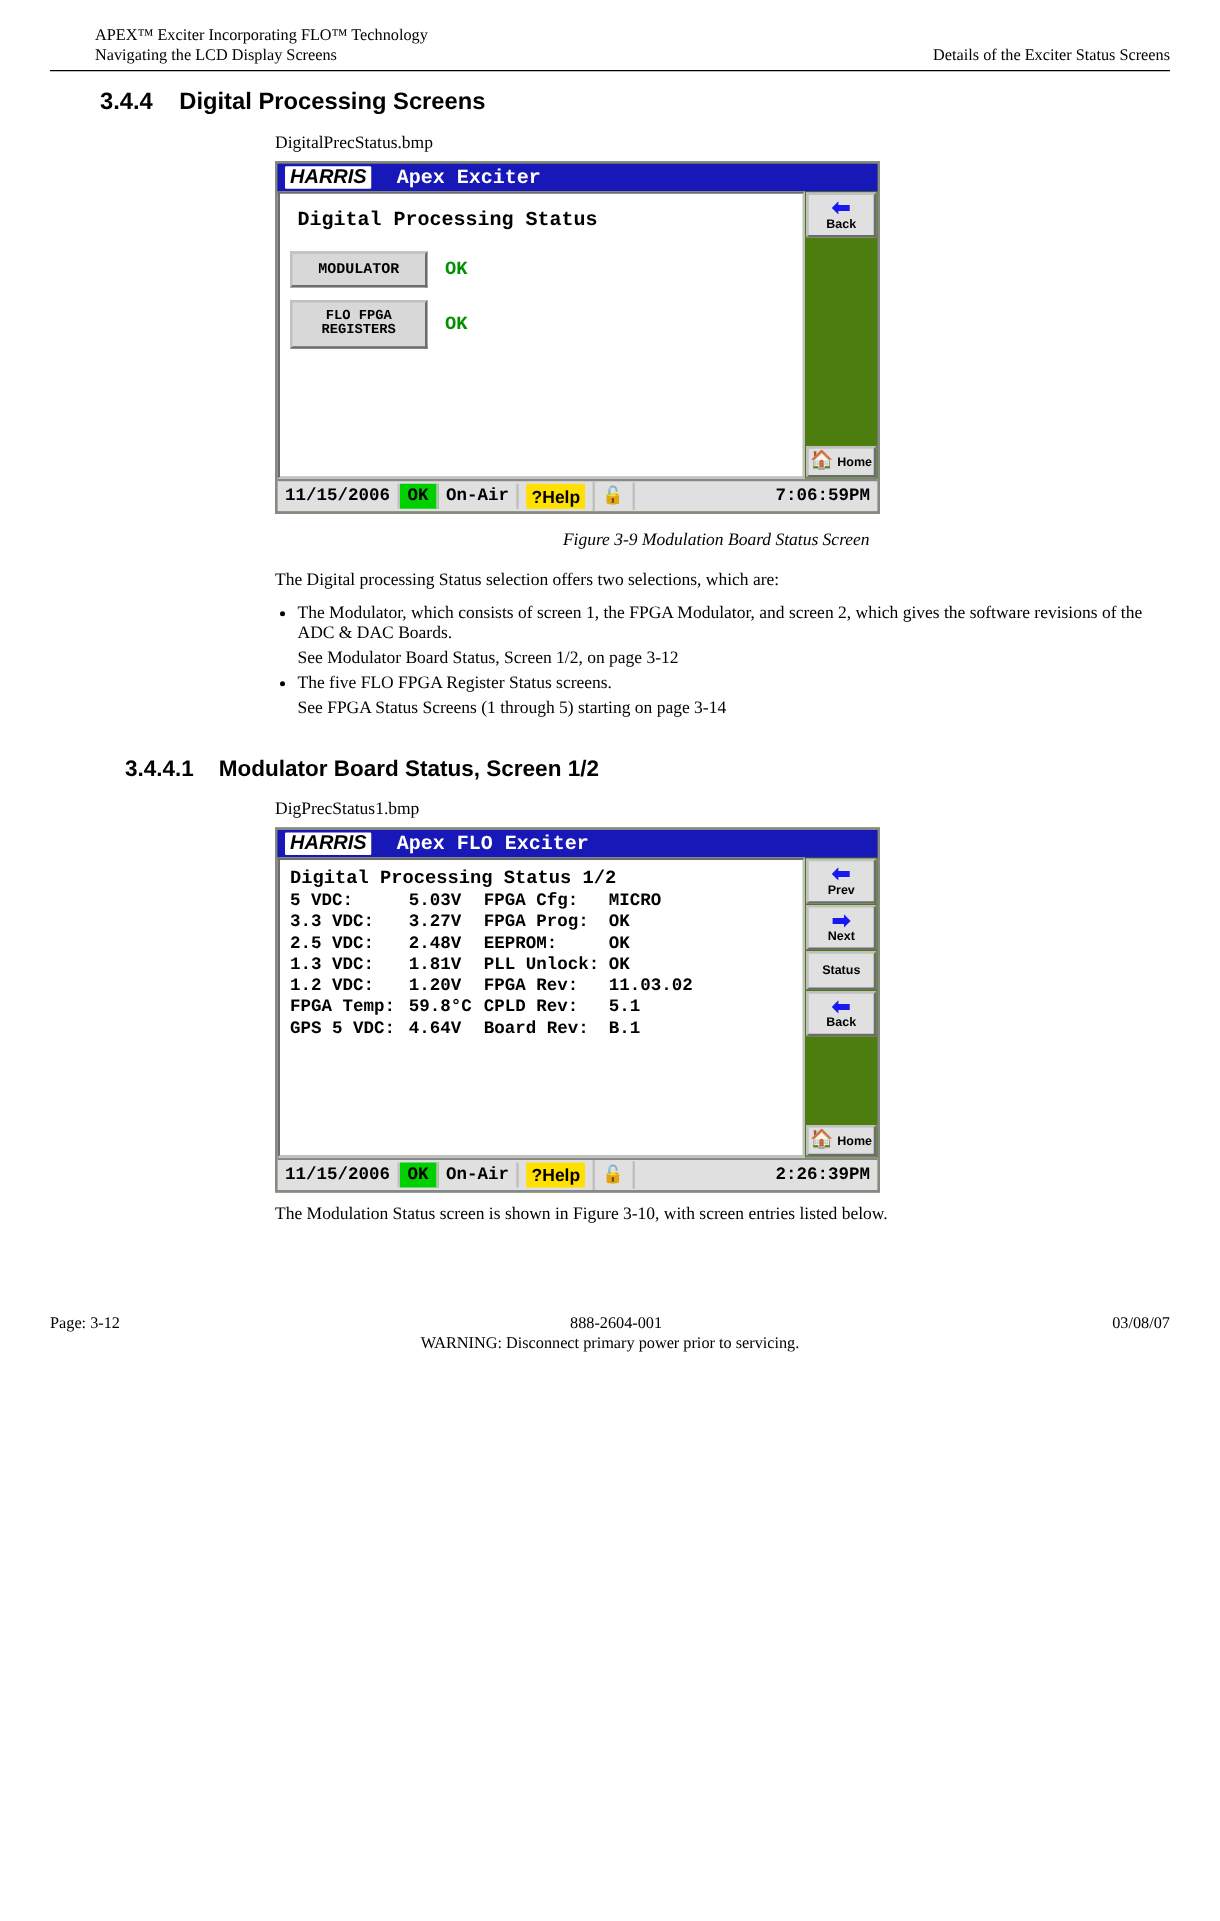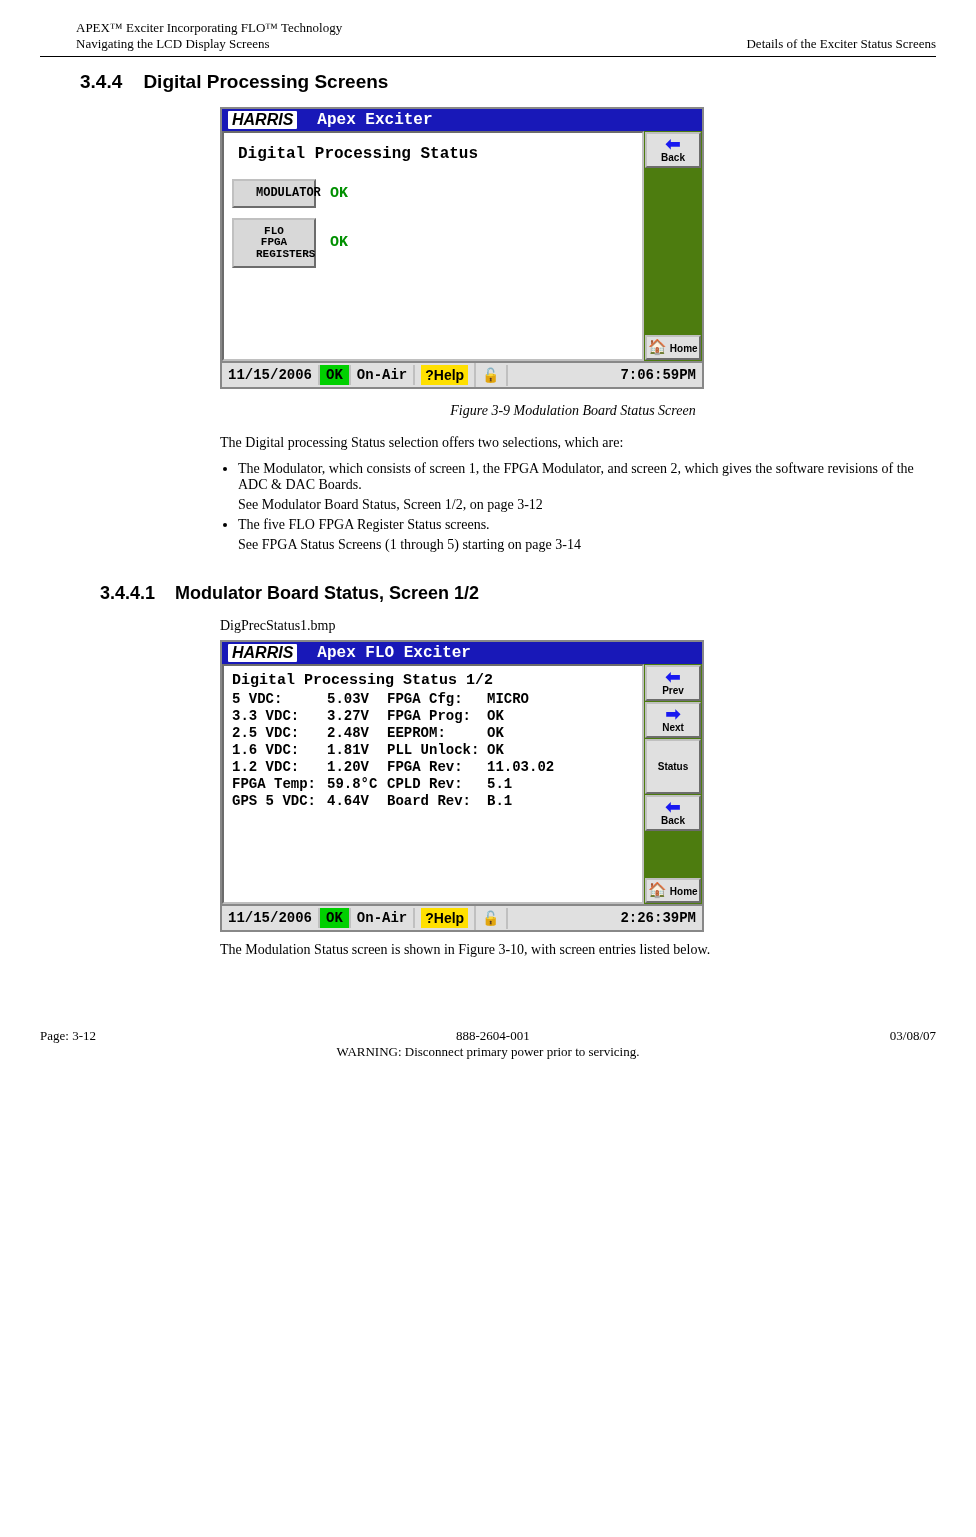--- a/index.html
+++ b/index.html
@@ -169,22 +169,22 @@
   .lcd1-row {
     display: flex;
     align-items: center;
     margin-bottom: 10px;
   }
   .lcd1-btn {
     border: 2px outset #c0c0c0;
     background: #d8d8d8;
     font-weight: bold;
     font-size: 12px;
-    padding: 6px 22px;
-    width: 84px;
+    padding: 6px 10px;
+    width: 110px;
     text-align: center;
     box-sizing: border-box;
     line-height: 1.05;
   }
   .lcd1-val {
     margin-left: 14px;
     color: #009000;
     font-weight: bold;
     font-size: 15px;
   }
@@ -234,20 +234,21 @@
   <div>Details of the Exciter Status Screens</div>
 </div>
 <div class="hr"></div>
 
 <div class="section-heading">
   <span>3.4.4</span>&nbsp;&nbsp;&nbsp;
   <span>Digital Processing Screens</span>
 </div>
 
 <div class="body-indent">
+  <div class="filename">DigitalPrecStatus.bmp</div>
 
   <div class="lcd">
     <div class="lcd-titlebar">
       <span class="logo">HARRIS</span>
       <span>Apex Exciter</span>
     </div>
     <div class="lcd-body">
       <div class="lcd-main">
         <div class="lcd1-heading">Digital Processing Status</div>
         <div class="lcd1-row">
@@ -323,21 +324,21 @@
             <div>FPGA Cfg:</div>
             <div>MICRO</div>
           <div>3.3 VDC:</div>
             <div>3.27V</div>
             <div>FPGA Prog:</div>
             <div>OK</div>
           <div>2.5 VDC:</div>
             <div>2.48V</div>
             <div>EEPROM:</div>
             <div>OK</div>
-          <div>1.6 VDC:</div>
+          <div>1.3 VDC:</div>
             <div>1.81V</div>
             <div>PLL Unlock:</div>
             <div>OK</div>
           <div>1.2 VDC:</div>
             <div>1.20V</div>
             <div>FPGA Rev:</div>
             <div>11.03.02</div>
           <div>FPGA Temp:</div>
             <div>59.8°C</div>
             <div>CPLD Rev:</div>
@@ -351,21 +352,21 @@
       <div class="lcd-sidebar">
         <div>
           <div class="side-btn">
             <span class="arrow blue">⬅</span>
             <span>Prev</span>
           </div>
           <div class="side-btn">
             <span class="arrow blue">➡</span>
             <span>Next</span>
           </div>
-          <div class="side-btn" style="padding:20px 0;">
+          <div class="side-btn" style="padding:8px 0;">
             <span>Status</span>
           </div>
           <div class="side-btn">
             <span class="arrow blue">⬅</span>
             <span>Back</span>
           </div>
         </div>
         <div class="side-spacer"></div>
         <div>
           <div class="side-btn">

